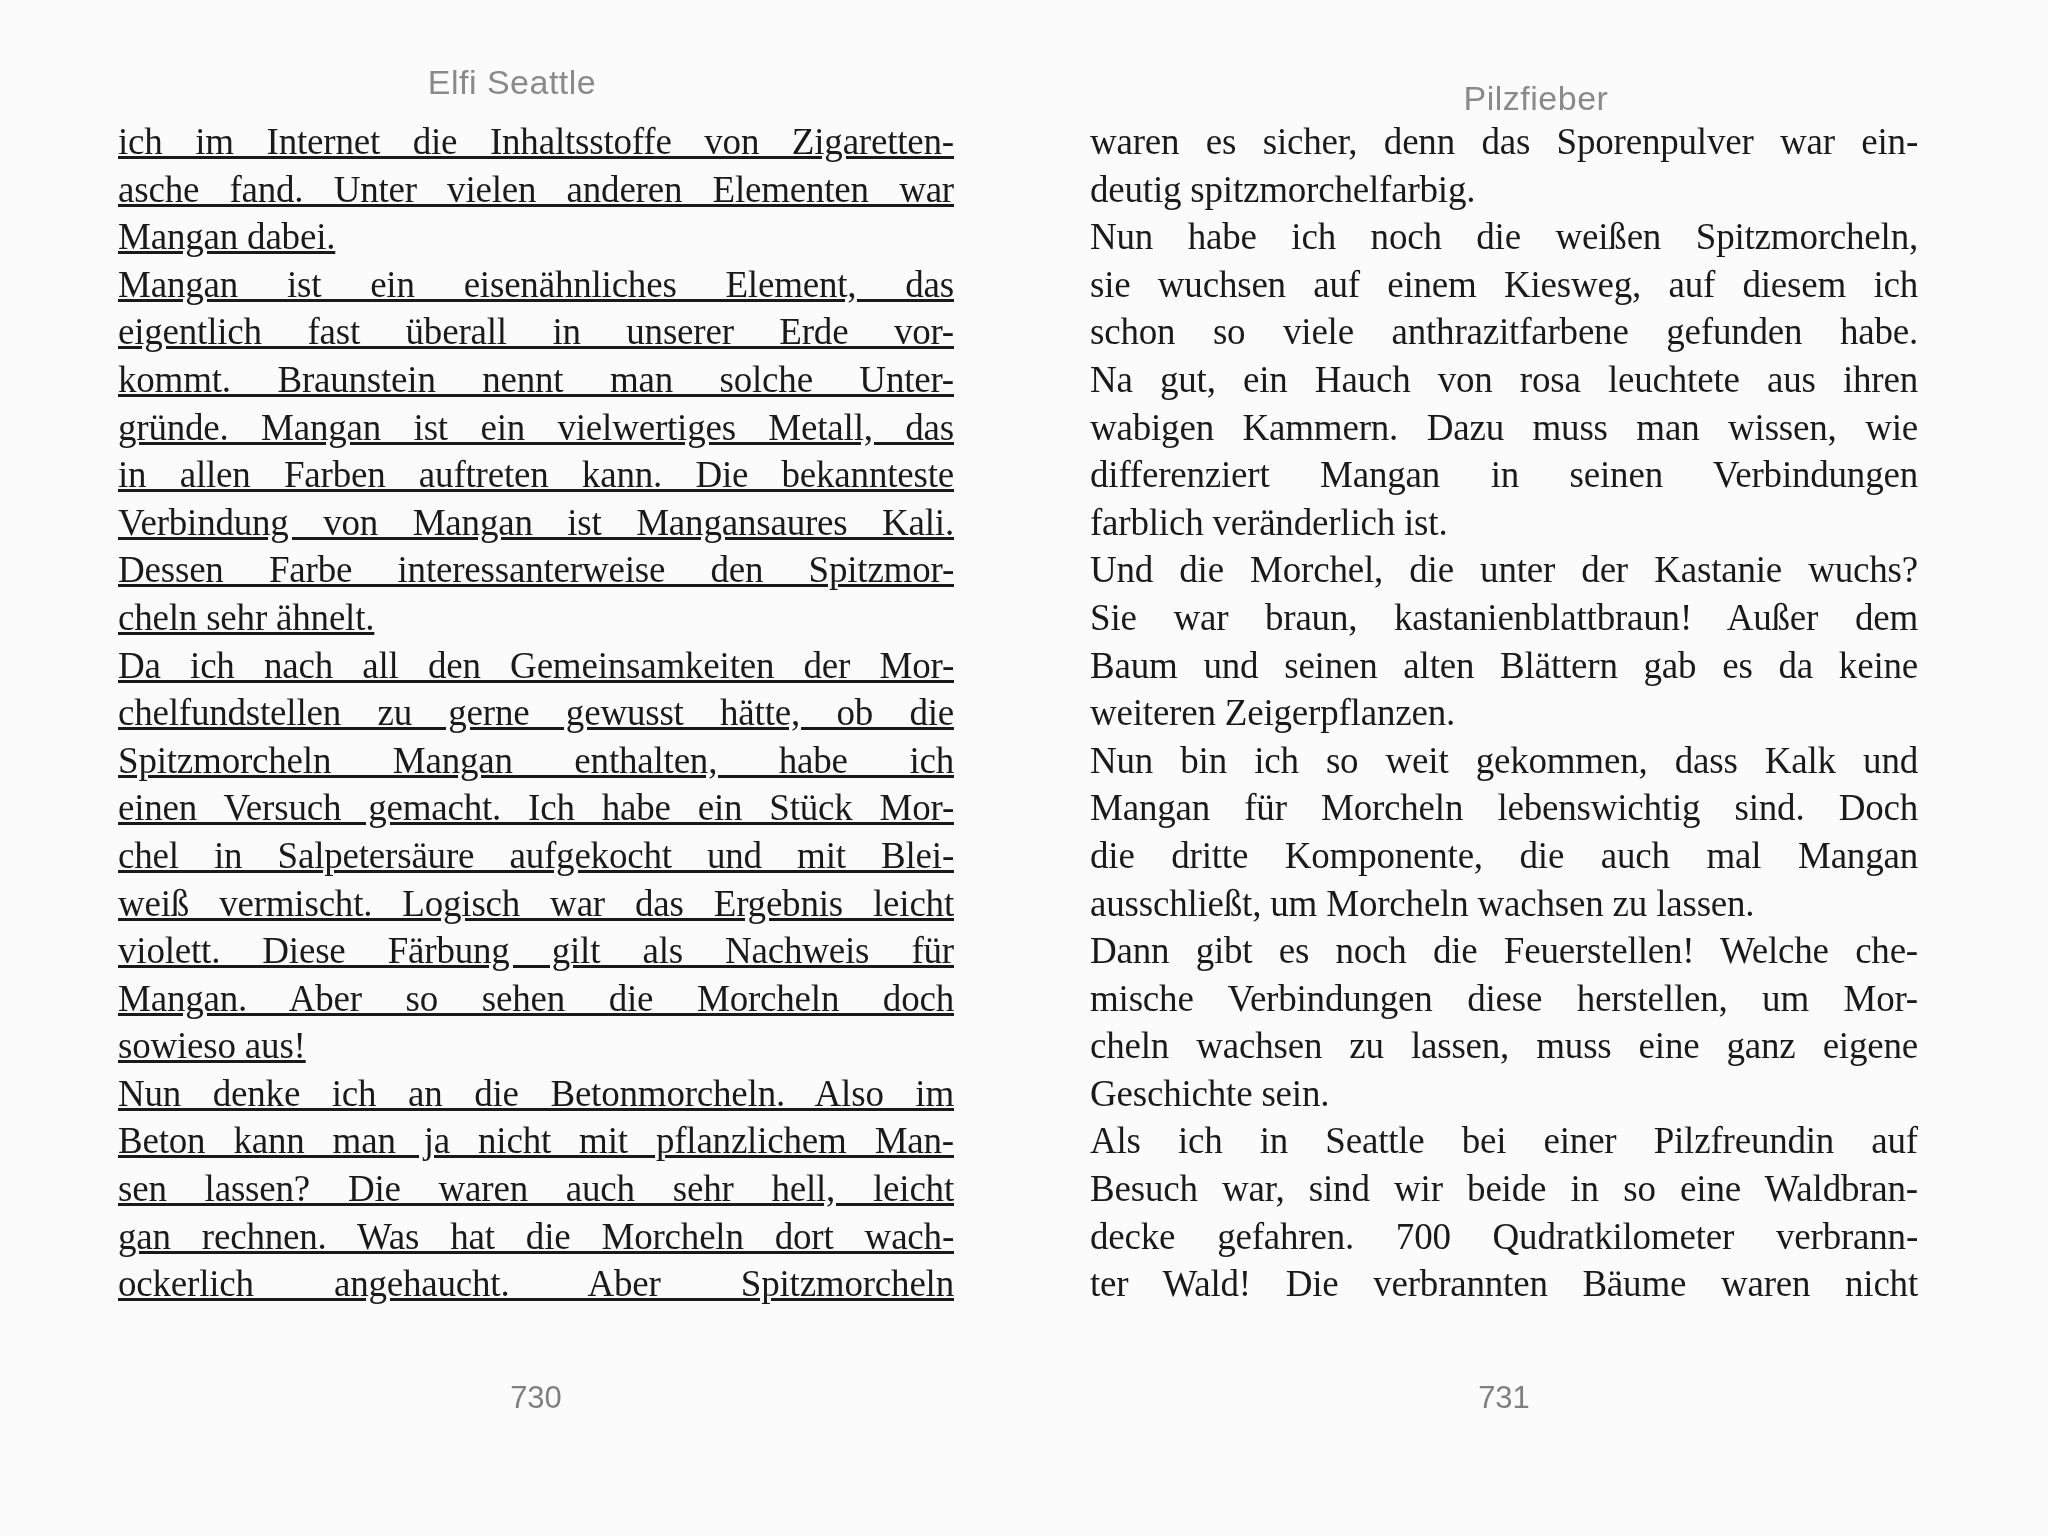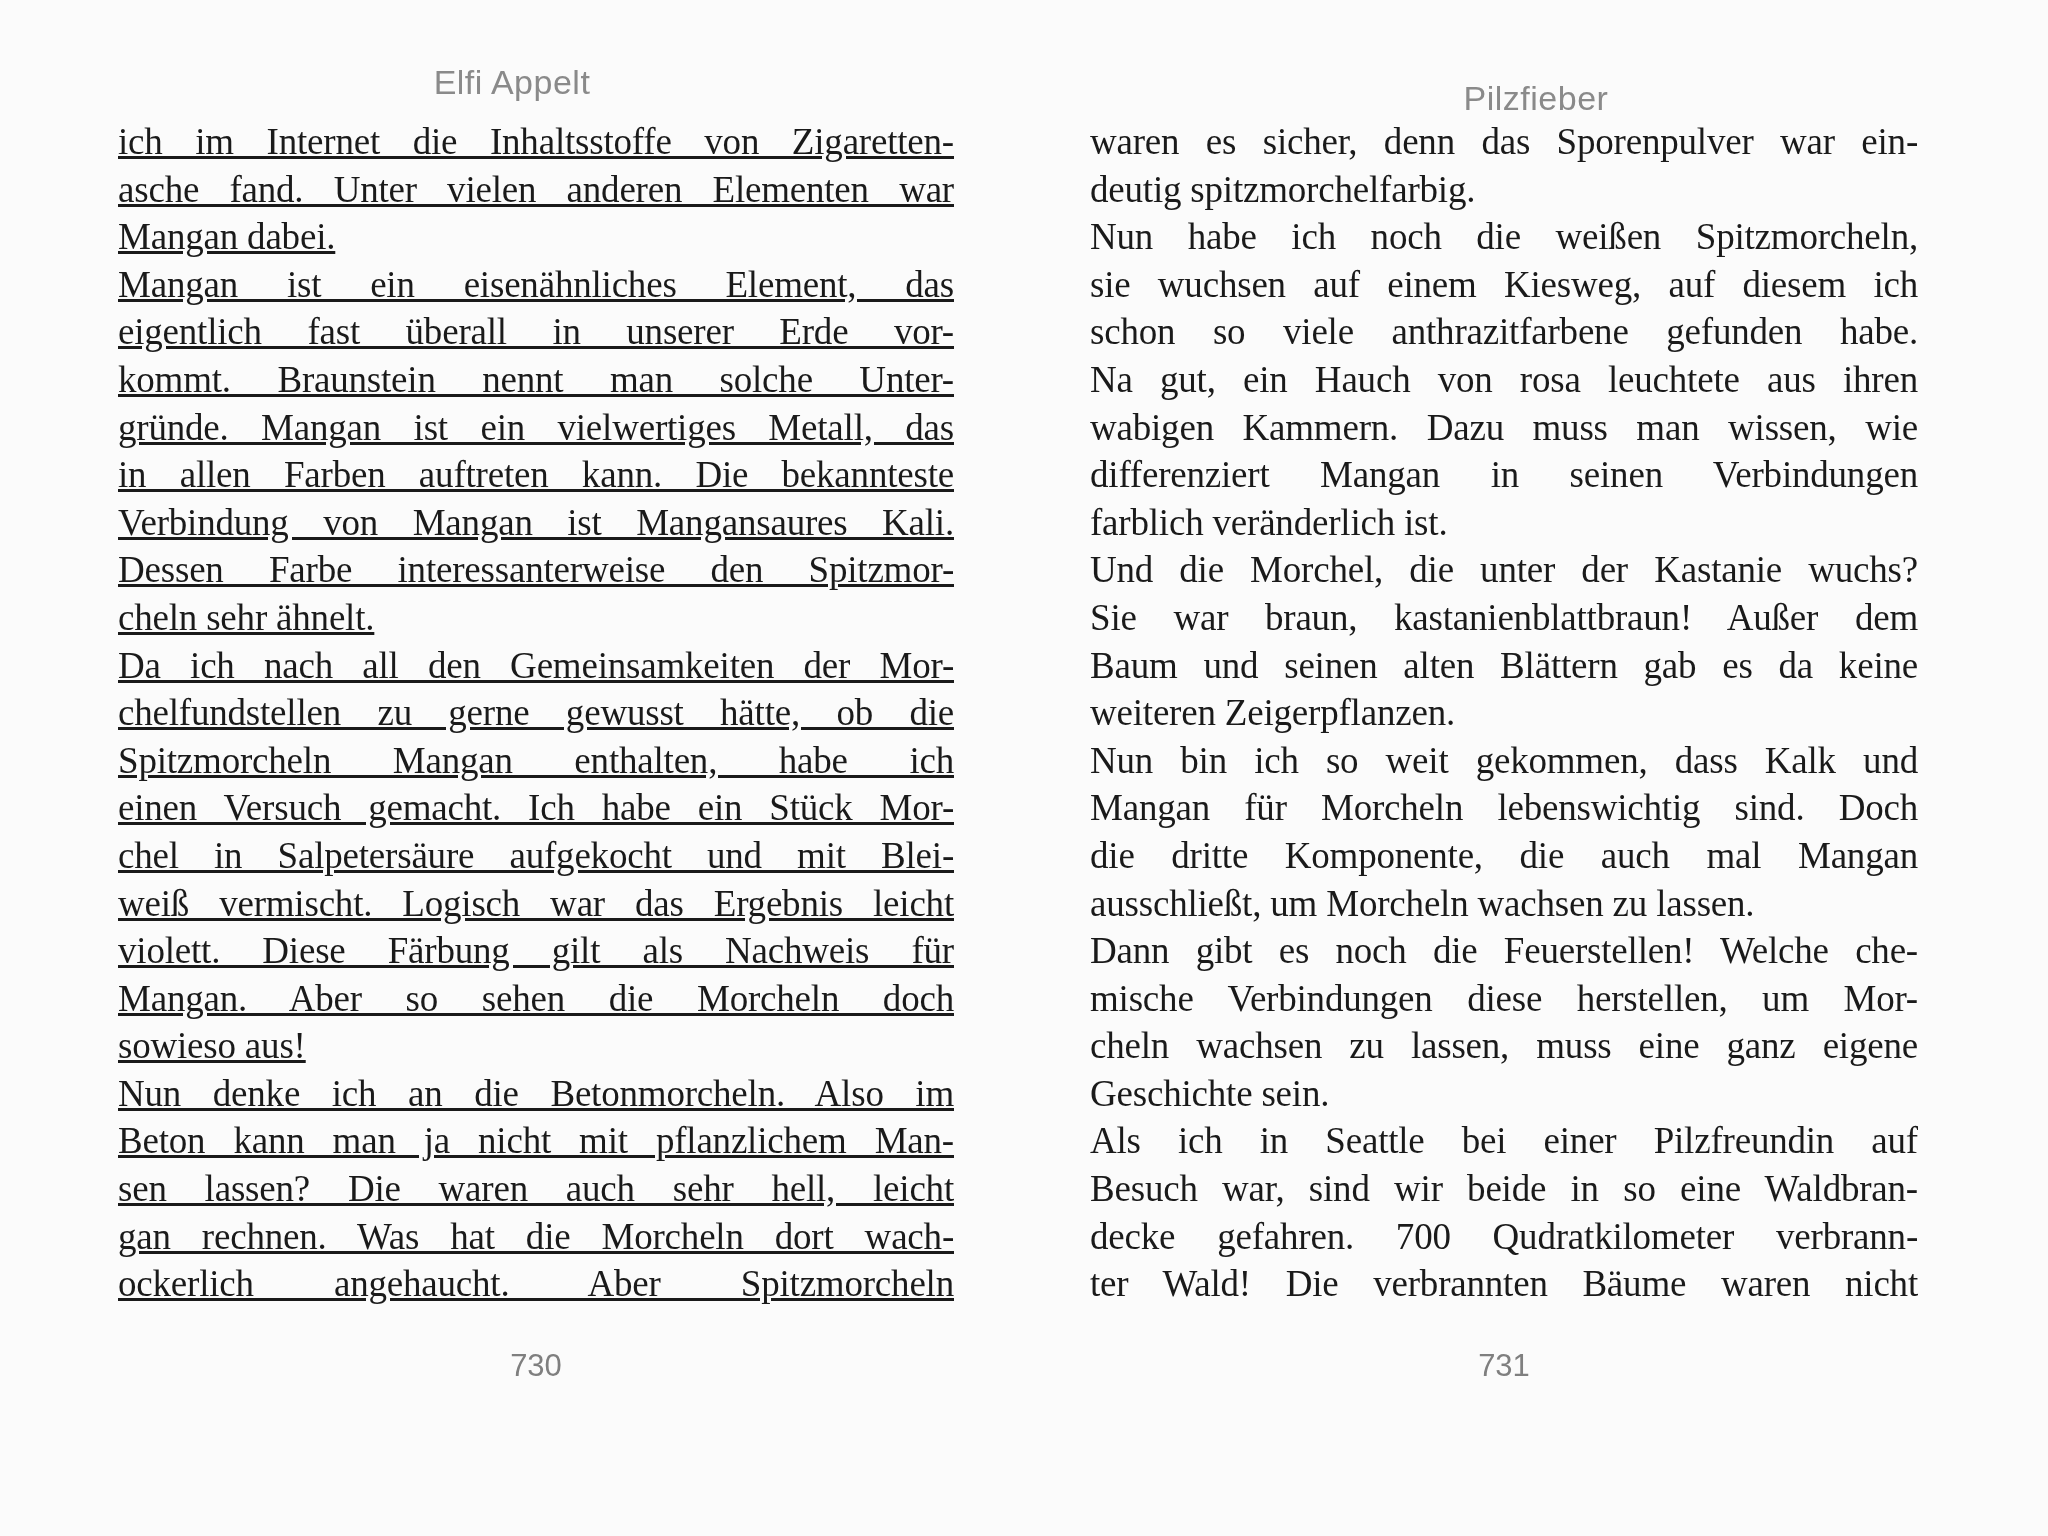--- a/index.html
+++ b/index.html
@@ -41,36 +41,36 @@
     height: 47.6px;
     overflow: hidden;
     white-space: nowrap;
   }
   .line.align-left {
     text-align: left;
     text-align-last: left;
   }
   .page-number {
     position: absolute;
-    top: 1348px;
+    top: 1380px;
     text-align: center;
     font-family: "Liberation Sans", sans-serif;
     font-size: 31px;
     line-height: 36px;
     color: #7f7f7f;
   }
   .num-left  { left: 118px;  width: 836px; }
   .num-right { left: 1090px; width: 828px; }
 </style>
 </head>
 <body>
 
 <div class="reader">
 
-  <div class="running-header header-left">Elfi Appelt</div>
+  <div class="running-header header-left">Elfi Seattle</div>
 
   <div class="running-header header-right">Pilzfieber</div>
 
   <div class="text-column col-left">
       <div class="line">ich im Internet die Inhaltsstoffe von Zigaretten-</div>
       <div class="line">asche fand. Unter vielen anderen Elementen war</div>
       <div class="line align-left">Mangan dabei.</div>
       <div class="line">Mangan ist ein eisenähnliches Element, das</div>
       <div class="line">eigentlich fast überall in unserer Erde vor-</div>
       <div class="line">kommt. Braunstein nennt man solche Unter-</div>

